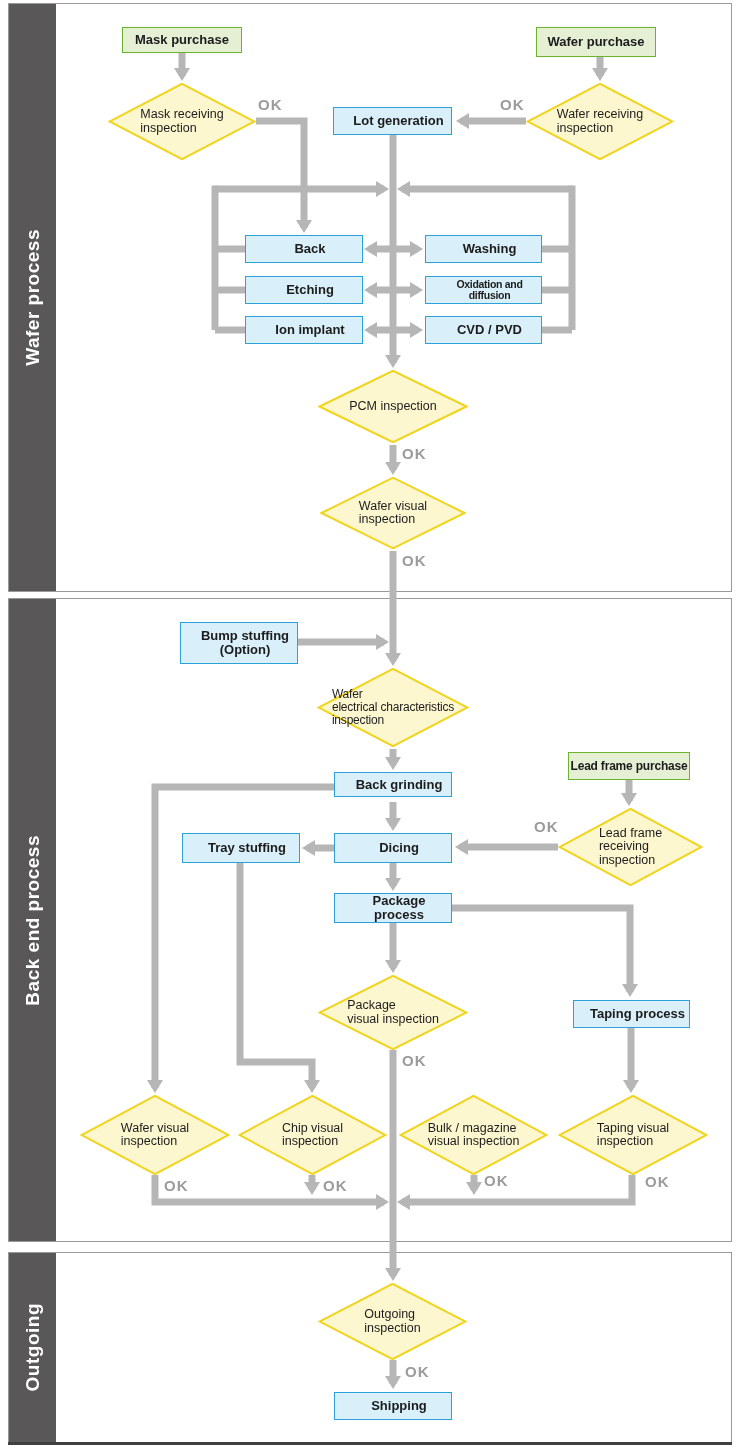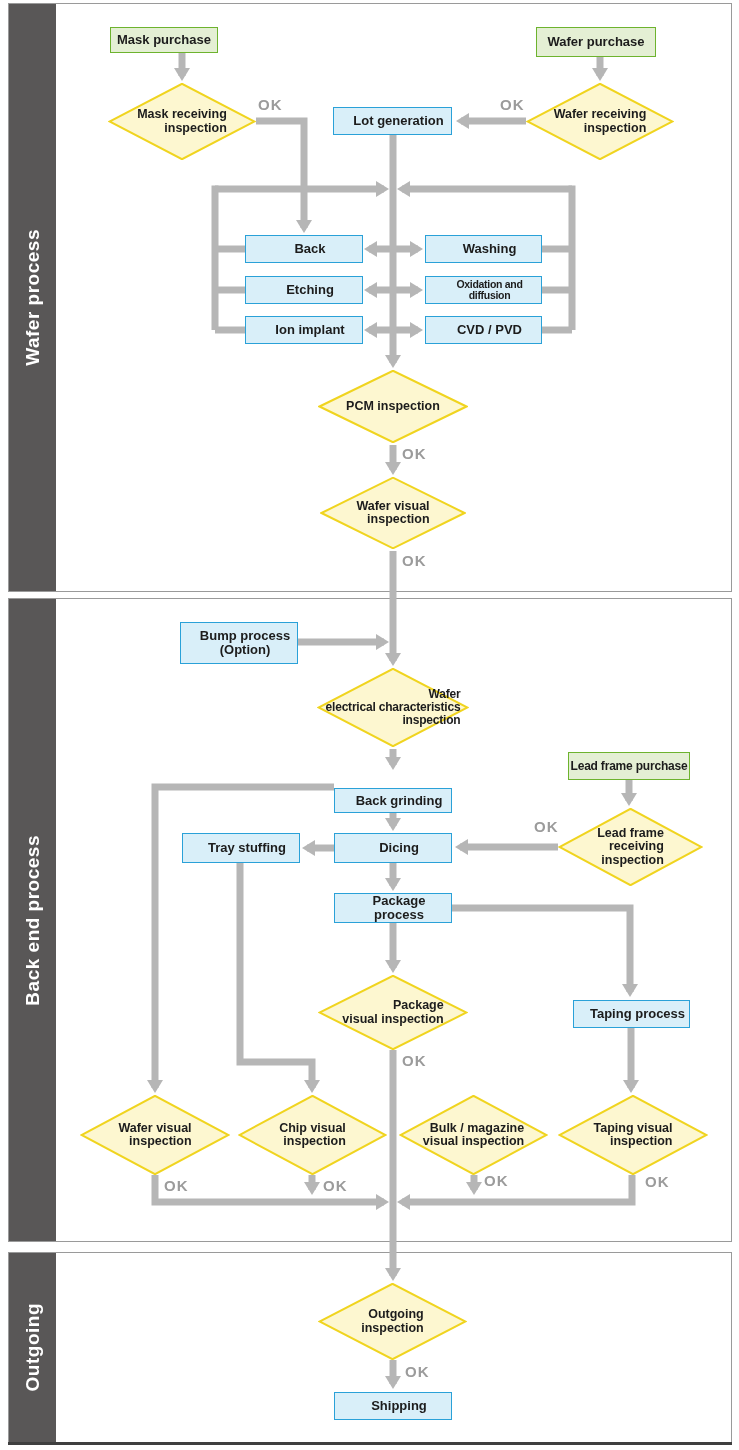--- a/index.html
+++ b/index.html
@@ -25,22 +25,22 @@
   .node {
     position:absolute; z-index:2; box-sizing:border-box;
     display:flex; align-items:center; justify-content:center; text-align:center;
     font-weight:bold; font-size:13px; line-height:1.05; color:var(--node-text);
     white-space:pre-line;
   }
   .node.blue  { background:var(--process-fill);  border:1.5px solid var(--process-border);padding-left:12px; }
   .node.green { background:var(--purchase-fill); border:1.5px solid var(--purchase-border); }
   .diamond {
     position:absolute; z-index:2;
-    display:flex; align-items:center; justify-content:center; text-align:right;
-    font-weight:bold; font-size:12.5px; line-height:1.06; color:var(--node-text);
+    display:flex; align-items:center; justify-content:center; text-align:left;
+    font-weight:normal; font-size:12.5px; line-height:1.06; color:var(--node-text);
     white-space:pre-line;
   }
   .diamond svg { position:absolute; inset:0; width:100%; height:100%; }
   .diamond svg polygon {
     fill:var(--inspection-fill); stroke:var(--inspection-border);
     stroke-width:2; vector-effect:non-scaling-stroke;
   }
   .diamond span { position:relative; }
   .fs12 { font-size:12px; letter-spacing:-.2px; }
   .fs10 { font-size:10.5px; letter-spacing:-.3px;align-items:center; }
@@ -122,34 +122,34 @@
     <path class="c" d="M393,1050 V1276" marker-end="url(#ah)"></path>
     <path class="c" d="M631,1028 V1088" marker-end="url(#ah)"></path>
     <path class="c" d="M155,1175 V1202 H384" marker-end="url(#ah)"></path>
     <path class="c" d="M312,1175 V1190" marker-end="url(#ah)"></path>
     <path class="c" d="M632,1175 V1202 H402" marker-end="url(#ah)"></path>
     <path class="c" d="M474,1175 V1190" marker-end="url(#ah)"></path>
 
     <path class="c" d="M393,1360 V1384" marker-end="url(#ah)"></path>
   </svg>
 
-  <div class="node green" style="left:110px;top:27px;width:108px;height:26px"><span>Mask purchase</span></div>
+  <div class="node green" style="left:122px;top:27px;width:120px;height:26px"><span>Mask purchase</span></div>
   <div class="node green" style="left:536px;top:27px;width:120px;height:30px"><span>Wafer purchase</span></div>
   <div class="node green fs12" style="left:568px;top:752px;width:122px;height:28px"><span>Lead frame purchase</span></div>
 
   <div class="node blue" style="left:333px;top:107px;width:119px;height:28px"><span>Lot generation</span></div>
   <div class="node blue" style="left:245px;top:235px;width:118px;height:28px"><span>Back</span></div>
   <div class="node blue" style="left:425px;top:235px;width:117px;height:28px"><span>Washing</span></div>
   <div class="node blue" style="left:245px;top:276px;width:118px;height:28px"><span>Etching</span></div>
   <div class="node blue fs10" style="left:425px;top:276px;width:117px;height:28px"><span>Oxidation and diffusion</span></div>
   <div class="node blue" style="left:245px;top:316px;width:118px;height:28px"><span>Ion implant</span></div>
   <div class="node blue" style="left:425px;top:316px;width:117px;height:28px"><span>CVD / PVD</span></div>
-  <div class="node blue" style="left:180px;top:622px;width:118px;height:42px"><span>Bump process
+  <div class="node blue" style="left:180px;top:622px;width:118px;height:42px"><span>Bump stuffing
 (Option)</span></div>
-  <div class="node blue" style="left:334px;top:788px;width:118px;height:25px"><span>Back grinding</span></div>
+  <div class="node blue" style="left:334px;top:772px;width:118px;height:25px"><span>Back grinding</span></div>
   <div class="node blue" style="left:334px;top:833px;width:118px;height:30px"><span>Dicing</span></div>
   <div class="node blue" style="left:182px;top:833px;width:118px;height:30px"><span>Tray stuffing</span></div>
   <div class="node blue" style="left:334px;top:893px;width:118px;height:30px"><span>Package process</span></div>
   <div class="node blue" style="left:573px;top:1000px;width:117px;height:28px"><span>Taping process</span></div>
   <div class="node blue" style="left:334px;top:1392px;width:118px;height:28px"><span>Shipping</span></div>
 
   <div class="diamond" style="left:108px;top:83px;width:148px;height:77px">
     <svg viewBox="0 0 100 100" preserveAspectRatio="none">
         <polygon points="50,1 99,50 50,99 1,50"></polygon>
       </svg>

